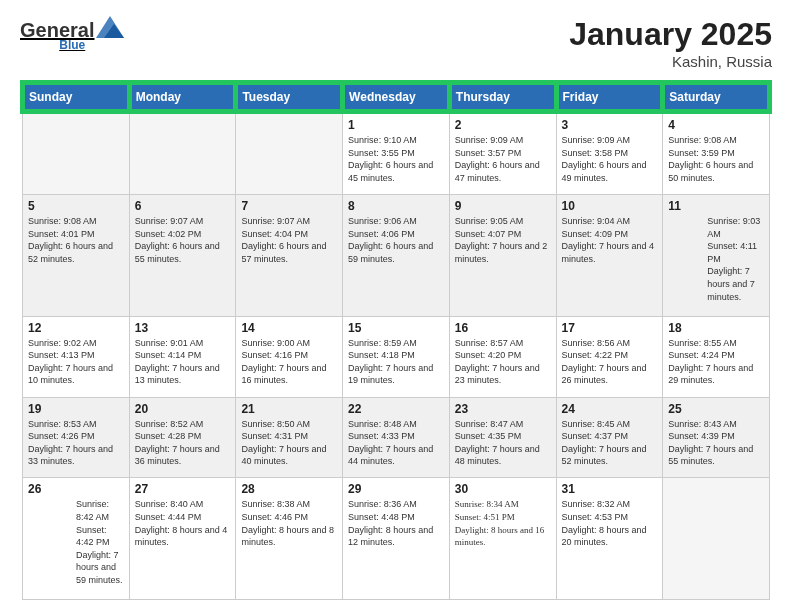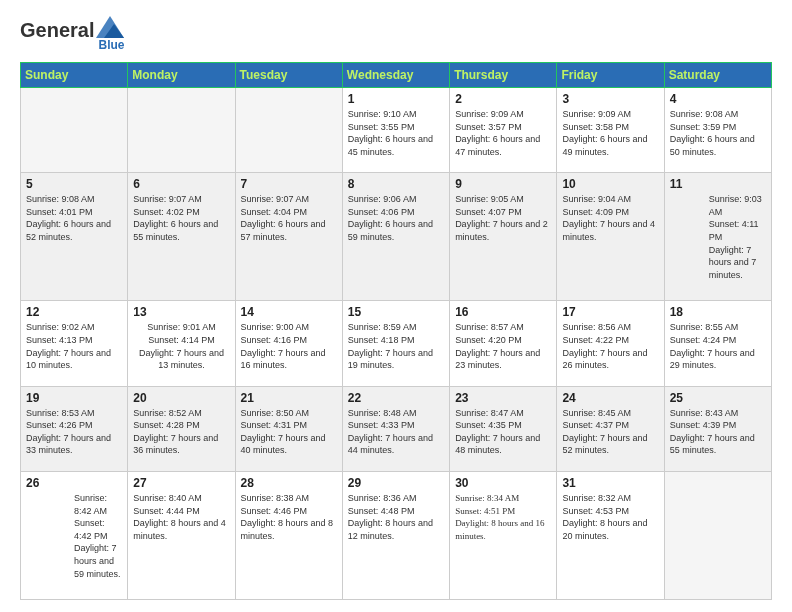--- a/index.html
+++ b/index.html
@@ -19,21 +19,22 @@
     }
     .header {
       display: flex;
       justify-content: space-between;
       align-items: flex-start;
       margin-bottom: 10px;
     }
     .logo {
       display: flex;
       flex-direction: column;
-      align-items: flex-end;
+      align-items: center;
+      text-decoration: underline;
     }
     .logo-text {
       display: flex;
       align-items: flex-end;
       font-size: 20px;
       font-weight: bold;
       line-height: 1;
     }
     .logo-general {
       color: #333;
@@ -61,25 +62,25 @@
     }
     .calendar {
       flex: 1;
       border: 1px solid #ccc;
       border-collapse: collapse;
       width: 100%;
       table-layout: fixed;
     }
     .calendar th {
       background: #2a6db5;
-      color: #bef264;
+      color: #ffffff;
       font-size: 12px;
       font-weight: bold;
       padding: 5px 4px;
-      border: 1px solid #22c55e;
+      border: 5px solid #22c55e;
       text-align: left;
     }
     .calendar td {
       border: 1px solid #ccc;
       vertical-align: top;
       padding: 4px 5px;
       font-size: 9.5px;
       color: #333;
       background: #fff;
     }
@@ -111,20 +112,24 @@
       <div class="logo-text">
         <span class="logo-general">General</span>
         <svg class="logo-icon" viewBox="0 0 28 22" xmlns="http://www.w3.org/2000/svg">
           <polygon points="0,22 14,0 28,22" fill="#2a6db5" opacity="0.85"></polygon>
           <polygon points="8,22 18,8 28,22" fill="#1a5a9e"></polygon>
         </svg>
       </div>
       <div style="display:flex; align-items:center; margin-top:-2px;">
         <span class="logo-blue" style="font-size:12px;font-weight:bold;color:#2a6db5;">Blue</span>
       </div>
+    </div>
+    <div class="title-block">
+      <div class="title-month">January 2025</div>
+      <div class="title-location">Kashin, Russia</div>
     </div>
   </div>
 
   <table class="calendar">
     <thead>
       <tr>
         <th>Sunday</th>
         <th>Monday</th>
         <th>Tuesday</th>
         <th>Wednesday</th>
@@ -209,21 +214,21 @@
         </tr>
         <tr>
           <td>
             <span class="day-number">12</span>
             <div class="day-info" style="white-space: pre-line;">Sunrise: 9:02 AM
 Sunset: 4:13 PM
 Daylight: 7 hours and 10 minutes.</div>
           </td>
           <td>
             <span class="day-number">13</span>
-            <div class="day-info" style="white-space: pre-line; text-align: center;">Sunrise: 9:01 AM
+            <div class="day-info" style="white-space: pre-line;">Sunrise: 9:01 AM
 Sunset: 4:14 PM
 Daylight: 7 hours and 13 minutes.</div>
           </td>
           <td>
             <span class="day-number">14</span>
             <div class="day-info" style="white-space: pre-line;">Sunrise: 9:00 AM
 Sunset: 4:16 PM
 Daylight: 7 hours and 16 minutes.</div>
           </td>
           <td>

